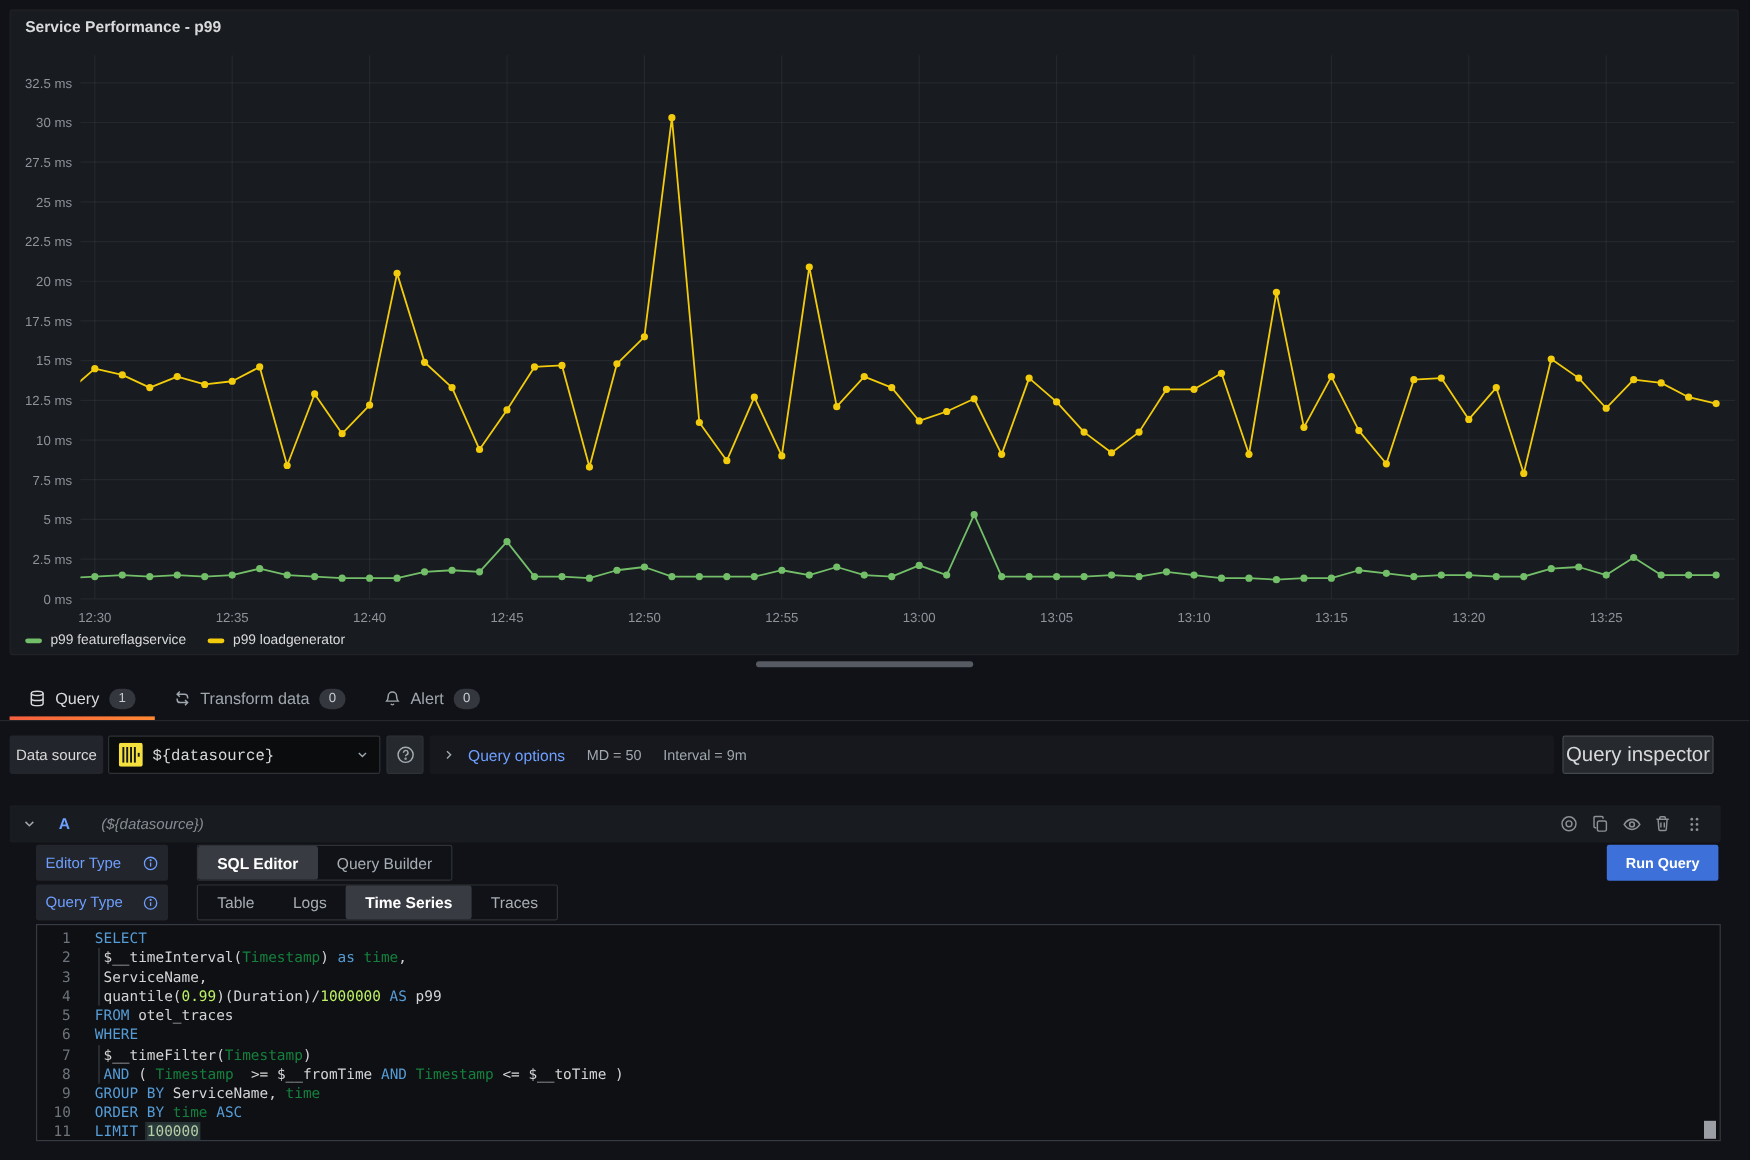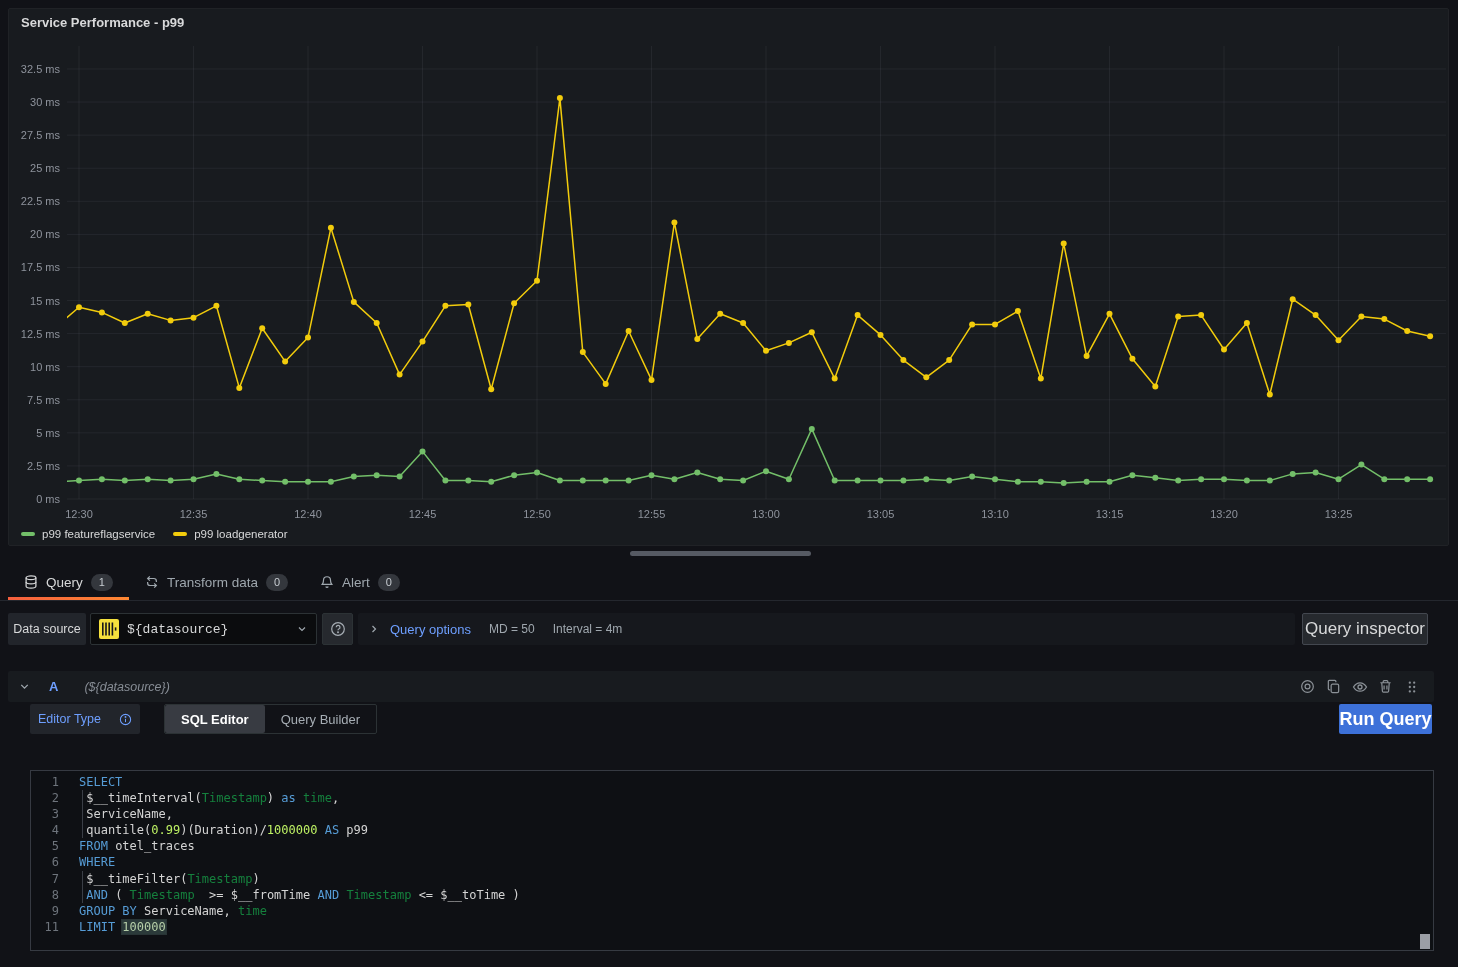--- a/index.html
+++ b/index.html
@@ -60,21 +60,21 @@
 
   .form-row { position:absolute; display:flex; }
   .chip { background:#22252b; border-radius:2px; height:30px; width:110px; display:flex;
     align-items:center; justify-content:space-between; padding:0 8px; color:#6e9fff; font-size:12.5px; }
   .radio-group { margin-left:24px; height:30px; display:inline-flex; align-items:stretch;
     background:#111217; border:1px solid #2c3235; border-radius:2px; padding:0; }
   .radio-opt { display:flex; align-items:center; padding:0 16px; font-size:13px; color:#a6adb4;
     border-radius:2px; cursor:pointer; margin:0; }
   .radio-opt.selected { background:#383b42; color:#ffffff; font-weight:600; }
   .run-btn { position:absolute; left:1339px; top:704px; width:93px; height:30px; background:#3d71d9;
-    border:none; border-radius:2px; color:#fff; font-size:18px; font-weight:600; cursor:pointer;
+    border:none; border-radius:2px; color:#fff; font-size:12px; font-weight:600; cursor:pointer;
     font-family:"Liberation Sans",sans-serif; }
 
   
   .sql-editor { position:absolute; left:30px; top:770px; width:1404px; height:181px;
     background:#0e1014; border:1px solid #363a42; font-family:"DejaVu Sans Mono",monospace;
     font-size:12px; padding-top:3px; overflow:hidden; cursor:text; }
   .code-line { display:flex; height:16.1px; line-height:16.1px; white-space:pre; }
   .lnum { width:44px; padding-right:16px; text-align:right; color:#6e747c; flex:0 0 44px; }
   .lcode { position:relative; padding-left:4px; }
   .lcode.ind::before { content:""; position:absolute; left:7px; top:0; bottom:0; width:1px; background:#3a3e46; }
@@ -356,21 +356,21 @@
   </div>
 
   <div class="toolbar-item opts-bar">
     <span style="display:flex;color:#9fa7ae;">
       <svg width="12" height="12" viewBox="0 0 16 16" fill="none" stroke="currentColor" stroke-width="1.6">
         <path d="M6 4l4 4-4 4"></path>
       </svg>
     </span>
     <span class="opts-link">Query options</span>
     <span class="opts-meta">MD = 50</span>
-    <span class="opts-meta">Interval = 4m</span>
+    <span class="opts-meta">Interval = 9m</span>
   </div>
 
   <div class="toolbar-item inspector-btn">Query inspector</div>
 
   <div class="qrow-header">
     <span style="display:flex;color:#9fa7ae;">
       <svg width="13" height="13" viewBox="0 0 16 16" fill="none" stroke="currentColor" stroke-width="1.6">
         <path d="M4 6l4 4 4-4"></path>
       </svg>
     </span>
@@ -426,30 +426,49 @@
       </span>
     </div>
     <div class="radio-group">
       <span class="radio-opt selected">SQL Editor</span>
       <span class="radio-opt">Query Builder</span>
     </div>
   </div>
 
   <button class="run-btn">Run Query</button>
 
+  <div class="form-row" style="left:30px; top:737px;">
+    <div class="chip">
+      <span>Query Type</span>
+      <span style="display:flex;">
+        <svg width="13" height="13" viewBox="0 0 16 16" fill="none" stroke="currentColor" stroke-width="1.3">
+          <circle cx="8" cy="8" r="6.3"></circle>
+            <path d="M8 7.2v4"></path>
+            <circle cx="8" cy="4.8" r="0.5" fill="currentColor"></circle>
+        </svg>
+      </span>
+    </div>
+    <div class="radio-group">
+      <span class="radio-opt">Table</span>
+      <span class="radio-opt">Logs</span>
+      <span class="radio-opt selected">Time Series</span>
+      <span class="radio-opt">Traces</span>
+    </div>
+  </div>
 
   <div class="sql-editor">
     <div id="code-lines">
         <div class="code-line"><span class="lnum">1</span><span class="lcode"><span class="tk-kw">SELECT</span></span></div>
         <div class="code-line"><span class="lnum">2</span><span class="lcode ind"><span class="tk-pl"> $__timeInterval(</span><span class="tk-ty">Timestamp</span><span class="tk-pl">) </span><span class="tk-kw">as</span><span class="tk-pl"> </span><span class="tk-ty">time</span><span class="tk-pl">,</span></span></div>
         <div class="code-line"><span class="lnum">3</span><span class="lcode ind"><span class="tk-pl"> ServiceName,</span></span></div>
         <div class="code-line"><span class="lnum">4</span><span class="lcode ind"><span class="tk-pl"> quantile(</span><span class="tk-nu">0.99</span><span class="tk-pl">)(Duration)/</span><span class="tk-nu">1000000</span><span class="tk-pl"> </span><span class="tk-kw">AS</span><span class="tk-pl"> p99</span></span></div>
         <div class="code-line"><span class="lnum">5</span><span class="lcode"><span class="tk-kw">FROM</span><span class="tk-pl"> otel_traces</span></span></div>
         <div class="code-line"><span class="lnum">6</span><span class="lcode"><span class="tk-kw">WHERE</span></span></div>
         <div class="code-line"><span class="lnum">7</span><span class="lcode ind"><span class="tk-pl"> $__timeFilter(</span><span class="tk-ty">Timestamp</span><span class="tk-pl">)</span></span></div>
         <div class="code-line"><span class="lnum">8</span><span class="lcode ind"><span class="tk-pl"> </span><span class="tk-kw">AND</span><span class="tk-pl"> ( </span><span class="tk-ty">Timestamp</span><span class="tk-pl">  &gt;= $__fromTime </span><span class="tk-kw">AND</span><span class="tk-pl"> </span><span class="tk-ty">Timestamp</span><span class="tk-pl"> &lt;= $__toTime )</span></span></div>
         <div class="code-line"><span class="lnum">9</span><span class="lcode"><span class="tk-kw">GROUP BY</span><span class="tk-pl"> ServiceName, </span><span class="tk-ty">time</span></span></div>
+        <div class="code-line"><span class="lnum">10</span><span class="lcode"><span class="tk-kw">ORDER BY</span><span class="tk-pl"> </span><span class="tk-ty">time</span><span class="tk-pl"> </span><span class="tk-kw">ASC</span></span></div>
         <div class="code-line"><span class="lnum">11</span><span class="lcode"><span class="tk-kw">LIMIT</span><span class="tk-pl"> </span><span class="tk-nuhl">100000</span></span></div>
       </div>
     <div class="editor-scroll-thumb"></div>
   </div>
 
 </div>
 
 </body></html>

